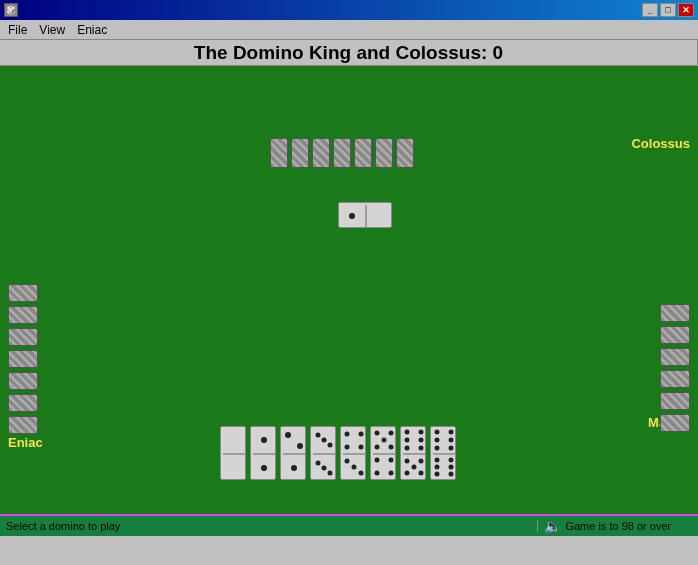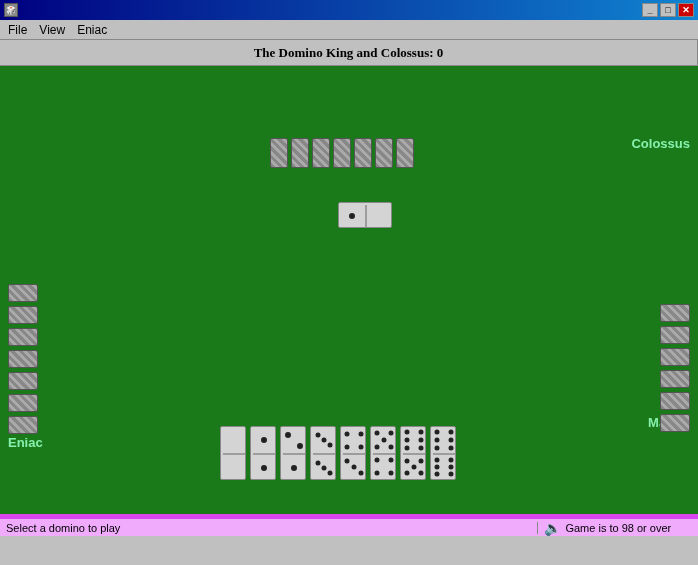--- a/index.html
+++ b/index.html
@@ -47,62 +47,61 @@
       display: flex;
       height: 26px;
       border-bottom: 1px solid #888;
       background: #c0c0c0;
     }
     .score-left, .score-right {
       flex: 1;
       display: flex;
       align-items: center;
       justify-content: center;
-      font-size: 13px;
+      font-size: 19px;
       font-weight: bold;
       border-right: 1px solid #888;
-      font-family: Liberation Serif, serif;
     }
     .score-right { border-right: none; }
 
     
     .game-area {
       background: #1a7a1a;
       width: 698px;
       height: 448px;
       position: relative;
       overflow: hidden;
     }
 
     
     .status-bar {
-      background: #f0abfc;
+      background: #15803d;
       height: 22px;
       display: flex;
       align-items: center;
-      border-top: 5px solid #d946ef;
+      border-top: 2px solid #d946ef;
       font-size: 11px;
     }
     .status-left {
       flex: 1;
       padding: 0 6px;
       border-right: 1px solid #888;
     }
     .status-right {
       display: flex;
       align-items: center;
       padding: 0 6px;
       gap: 4px;
       min-width: 160px;
     }
 
     
     .player-label {
       position: absolute;
-      color: #86efac;
+      color: #fde047;
       font-size: 13px;
       font-weight: bold;
     }
 
     
     .dom-tile {
       position: absolute;
       background: #d4d4d4;
       border: 1.5px solid #888;
       border-radius: 2px;

